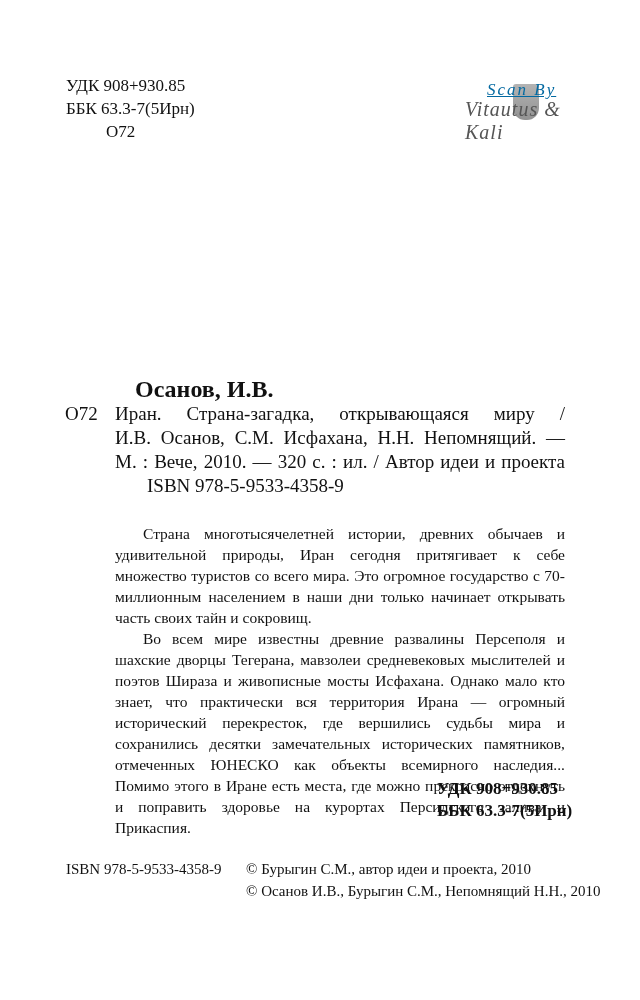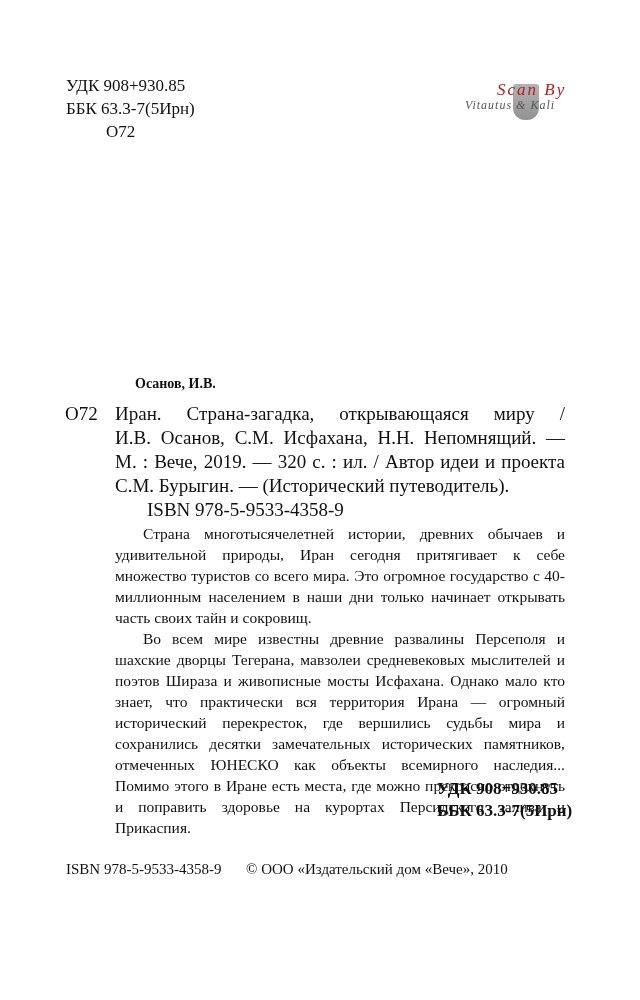--- a/index.html
+++ b/index.html
@@ -10,28 +10,28 @@
   .abs { position: absolute; }
   .classif-top { left: 66px; top: 74px; font-size: 17px; line-height: 23px; }
   .classif-top .code-sm { padding-left: 40px; display: block; }
   .watermark { left: 465px; top: 78px; width: 130px; height: 48px; }
   .watermark .shield {
     position: absolute; left: 48px; top: 6px; width: 26px; height: 36px;
     background: linear-gradient(#9a9a9a, #6e6e6e);
     border-radius: 3px 3px 12px 12px; opacity: .75;
   }
   .watermark .line1 {
-    position: absolute; left: 32px; top: 2px; font-style: italic;
-    font-size: 17px; color: #b91c1c; letter-spacing: 2px;
+    position: absolute; left: 22px; top: 2px; font-style: italic;
+    font-size: 17px; color: #0369a1; letter-spacing: 2px; text-decoration: underline;
   }
   .watermark .line2 {
     position: absolute; left: 0; top: 20px; font-style: italic;
-    font-size: 12px; color: #555; letter-spacing: 1px;
+    font-size: 20px; color: #555; letter-spacing: 1px;
   }
-  .author { left: 135px; top: 376px; font-size: 14px; font-weight: bold; }
+  .author { left: 135px; top: 376px; font-size: 24px; font-weight: bold; }
   .biblio {
     left: 65px; top: 402px; width: 500px; font-size: 19px; line-height: 24px;
   }
   .biblio .row { display: flex; }
   .biblio .code { width: 50px; flex: none; }
   .biblio .text { flex: 1; text-align: justify; text-align-last: justify; }
   .biblio .cont { padding-left: 50px; text-align: justify; text-align-last: justify; }
   .biblio .cont.left { text-align-last: left; }
   .biblio .isbn { padding-left: 82px; }
   .annot {
@@ -63,33 +63,33 @@
 </div>
 
 <div class="abs author">Осанов, И.В.</div>
 
 <div class="abs biblio">
   <div class="row">
     <span class="code">О72</span>
     <span class="text">Иран. Страна-загадка, открывающаяся миру /</span>
   </div>
   <div class="cont">И.В. Осанов, С.М. Исфахана, Н.Н. Непомнящий. —</div>
-  <div class="cont">М. : Вече, 2019. — 320 с. : ил. / Автор идеи и проекта</div>
-  <div class="cont left">С.М. Бурыгин. — (Исторический путеводитель).</div>
+  <div class="cont">М. : Вече, 2010. — 320 с. : ил. / Автор идеи и проекта</div>
   <div class="isbn">ISBN 978-5-9533-4358-9</div>
 </div>
 
 <div class="abs annot">
-  <p>Страна многотысячелетней истории, древних обычаев и удивительной природы, Иран сегодня притягивает к себе множество туристов со всего мира. Это огромное государство с 40-миллионным населением в наши дни только начинает открывать часть своих тайн и сокровищ.</p>
+  <p>Страна многотысячелетней истории, древних обычаев и удивительной природы, Иран сегодня притягивает к себе множество туристов со всего мира. Это огромное государство с 70-миллионным населением в наши дни только начинает открывать часть своих тайн и сокровищ.</p>
   <p>Во всем мире известны древние развалины Персеполя и шахские дворцы Тегерана, мавзолеи средневековых мыслителей и поэтов Шираза и живописные мосты Исфахана. Однако мало кто знает, что практически вся территория Ирана — огромный исторический перекресток, где вершились судьбы мира и сохранились десятки замечательных исторических памятников, отмеченных ЮНЕСКО как объекты всемирного наследия... Помимо этого в Иране есть места, где можно прекрасно отдохнуть и поправить здоровье на курортах Персидского залива и Прикаспия.</p>
 </div>
 
 <div class="abs classif-bottom">
   <div>УДК 908+930.85</div>
   <div>ББК 63.3-7(5Ирн)</div>
 </div>
 
 <div class="abs copyright">
   <div class="isbn2">ISBN 978-5-9533-4358-9</div>
   <div>
-    <div>© ООО «Издательский дом «Вече», 2010</div>
+    <div>© Бурыгин С.М., автор идеи и проекта, 2010</div>
+    <div>© Осанов И.В., Бурыгин С.М., Непомнящий Н.Н., 2010</div>
   </div>
 </div>
 
 </body></html>

